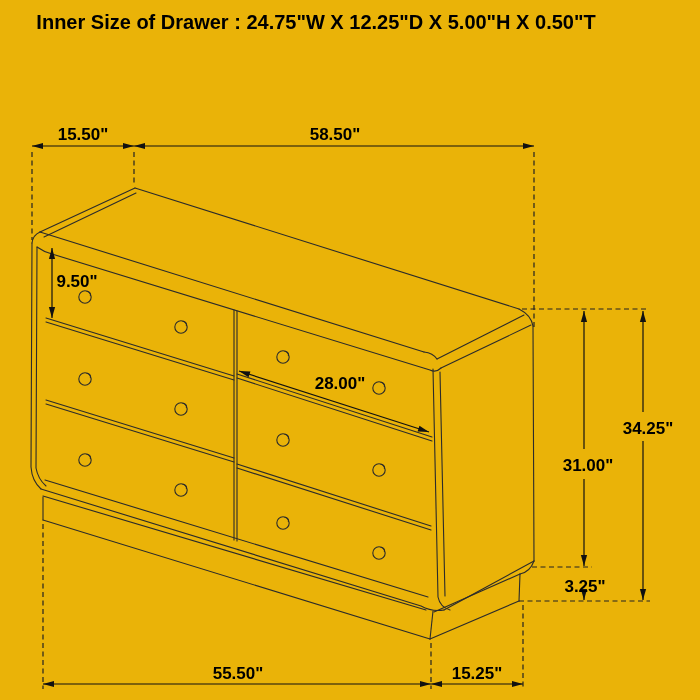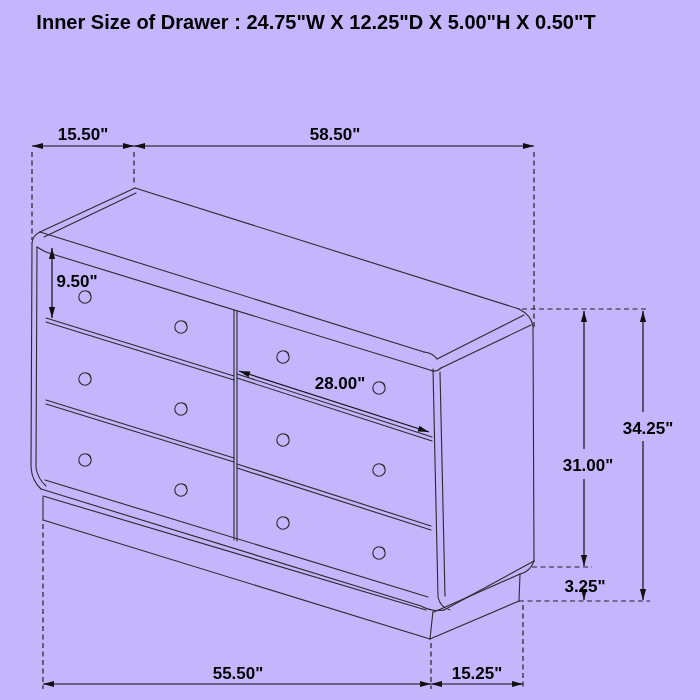--- a/index.html
+++ b/index.html
@@ -1,16 +1,16 @@
 <!DOCTYPE html>
 <html><head>
 <meta charset="utf-8">
 <style>
   html,body{margin:0;padding:0;background:#ffffff;}
-  .stage{position:relative;width:700px;height:700px;background:#c4b5fd;overflow:hidden;
+  .stage{position:relative;width:700px;height:700px;background:#eab308;overflow:hidden;
          font-family:"Liberation Sans", sans-serif;}
   svg{position:absolute;left:0;top:0;}
   text{fill:#000000;font-family:"Liberation Sans", sans-serif;font-weight:bold;}
   .dim-label{font-size:17px;}
   .title-label{font-size:20px;}
   .art{stroke:#2b2b2b;stroke-width:1.1;fill:none;stroke-linecap:round;stroke-linejoin:round;}
   .dim{stroke:#111111;stroke-width:1.2;fill:none;}
   .ext{stroke:#222222;stroke-width:1.2;fill:none;stroke-dasharray:5 3.5;}
 </style>
 </head>

